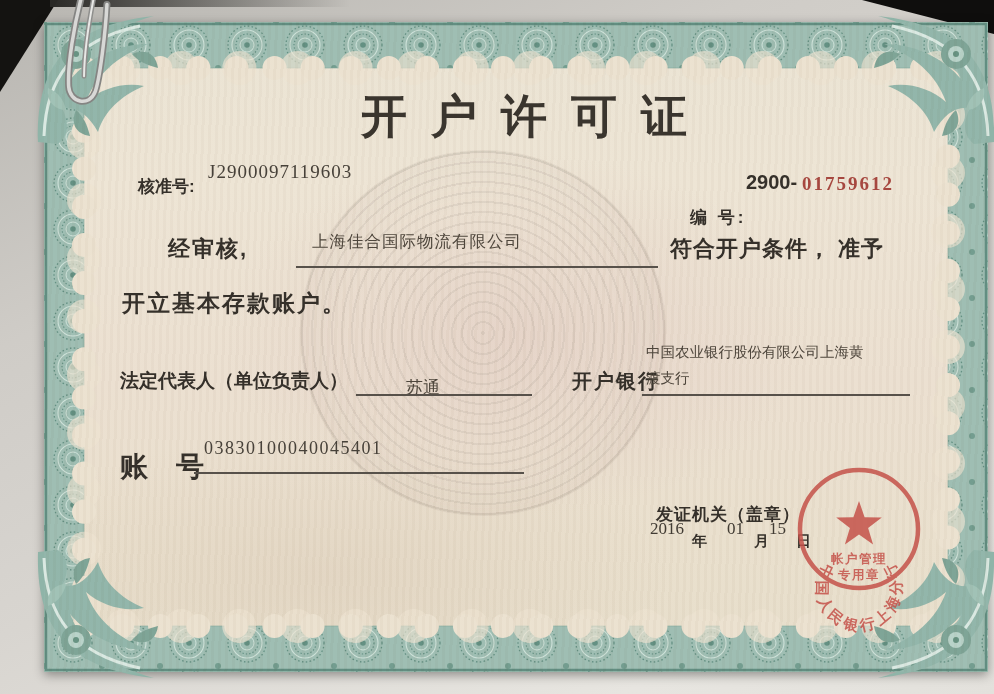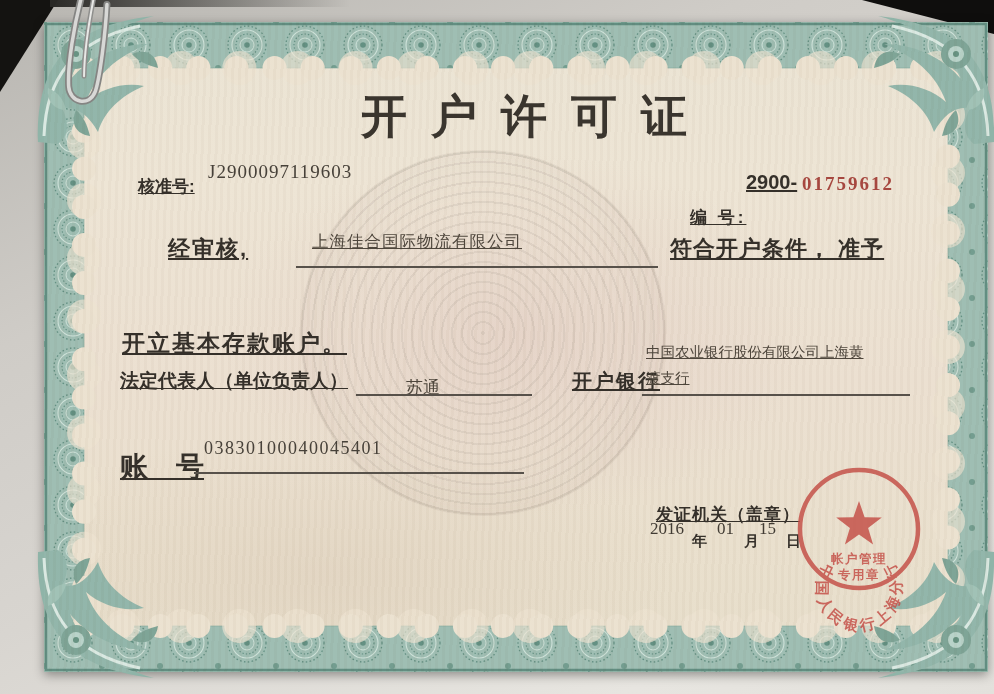--- a/index.html
+++ b/index.html
@@ -21,21 +21,21 @@
     box-shadow:0 3px 10px rgba(0,0,0,0.38);}
   .paper-texture{position:absolute;inset:0;pointer-events:none;
     background:repeating-linear-gradient(92deg,rgba(158,138,118,0.05) 0 3px,rgba(255,255,255,0.03) 3px 7px);}
   .watermark{position:absolute;left:256px;top:128px;width:366px;height:366px;border-radius:50%;
     background:repeating-radial-gradient(circle at 50% 50%, rgba(138,128,116,0.13) 0 2px, rgba(0,0,0,0) 2px 10px);
     box-shadow:inset 0 0 0 3px rgba(138,128,116,0.07), inset 0 0 60px rgba(170,150,140,0.12);
     pointer-events:none;}
   .border-svg{position:absolute;left:0;top:0;width:944px;height:650px;overflow:visible;}
 
   .content{position:absolute;inset:0;color:#35302a;}
-  .f-label{position:absolute;font-family:"Liberation Sans",sans-serif;font-weight:700;color:#35302a;white-space:nowrap;text-decoration:underline;}
+  .f-label{position:absolute;font-family:"Liberation Sans",sans-serif;font-weight:700;color:#35302a;white-space:nowrap;}
   .f-serif{position:absolute;font-family:"Liberation Serif",serif;color:#474139;white-space:nowrap;}
   .title{position:absolute;left:0;top:64px;width:100%;text-align:center;
     font-size:46px;font-weight:700;letter-spacing:24px;text-indent:40px;color:#3a352e;
     font-family:Liberation Mono, monospace;}
   .uline{position:absolute;border-bottom:2px solid #57514a;height:12px;}
   .serial-number{color:var(--serial-red,#a6473f);}
   .date-row{position:absolute;left:606px;top:497px;display:flex;align-items:flex-start;white-space:nowrap;}
   .date-num{font-family:"Liberation Serif",serif;font-size:17px;color:#413b33;}
   .date-unit{font-weight:700;font-size:15px;position:relative;top:13px;color:#35302a;}
   .stamp{position:absolute;left:745px;top:437px;width:140px;height:140px;opacity:0.85;overflow:visible;}
@@ -102,40 +102,40 @@
 
       <div class="f-label" style="left:646px;top:152px;font-size:17px;letter-spacing:3px;margin-top:32px;">编 号:</div>
       <div class="f-label" style="left:702px;top:149px;font-size:20px;">2900-</div>
       <div class="f-serif serial-number" style="left:758px;top:151px;font-size:19px;letter-spacing:2px;font-weight:700;">01759612</div>
 
       <div class="f-label" style="left:124px;top:212px;font-size:22px;letter-spacing:2px;">经审核,</div>
       <div class="f-label" style="left:268px;top:209px;font-size:16.5px;letter-spacing:1px;font-weight:400;color:#4e463c;">上海佳合国际物流有限公司</div>
       <div class="uline" style="left:252px;top:232px;width:362px;"></div>
       <div class="f-label" style="left:626px;top:212px;font-size:22px;letter-spacing:1px;">符合开户条件， 准予</div>
 
-      <div class="f-label" style="left:78px;top:266px;font-size:23px;letter-spacing:2px;margin-top:40px;">开立基本存款账户。</div>
+      <div class="f-label" style="left:78px;top:266px;font-size:23px;letter-spacing:2px;">开立基本存款账户。</div>
 
       <div class="f-label" style="left:76px;top:346px;font-size:19px;">法定代表人（单位负责人）</div>
       <div class="f-label" style="left:322px;top:354px;font-size:17px;font-weight:400;color:#4e463c;margin-left:40px;">苏通</div>
       <div class="uline" style="left:312px;top:360px;width:176px;"></div>
 
       <div class="f-label" style="left:528px;top:346px;font-size:20px;letter-spacing:2px;">开户银行</div>
       <div class="f-label" style="left:602px;top:321px;font-size:14.5px;font-weight:400;color:#4e463c;">中国农业银行股份有限公司上海黄</div>
       <div class="f-label" style="left:602px;top:347px;font-size:14.5px;font-weight:400;color:#4e463c;">渡支行</div>
       <div class="uline" style="left:598px;top:360px;width:268px;"></div>
 
       <div class="f-label" style="left:76px;top:426px;font-size:28px;">账　号</div>
       <div class="f-serif" style="left:160px;top:416px;font-size:18px;letter-spacing:1.5px;">03830100040045401</div>
       <div class="uline" style="left:150px;top:438px;width:330px;"></div>
 
       <div class="f-label" style="left:612px;top:481px;font-size:17px;letter-spacing:1px;">发证机关（盖章）</div>
       <div class="date-row">
         <span class="date-num">2016</span>
         <span class="date-unit" style="margin-left:8px;">年</span>
-        <span class="date-num" style="margin-left:10px;">01</span>
+        <span class="date-num" style="margin-left:20px;">01</span>
         <span class="date-unit" style="margin-left:10px;">月</span>
         <span class="date-num" style="">15</span>
         <span class="date-unit" style="margin-left:10px;">日</span>
       </div>
 
       <svg class="stamp" xmlns="http://www.w3.org/2000/svg" xmlns:xlink="http://www.w3.org/1999/xlink" viewBox="0 0 140 140">
         <defs>
           <path id="arcPath" d="M40.3,99.7 A42,42 0 1 0 99.7,99.7" fill="none"></path>
         </defs>
         <circle class="stamp-ring" cx="70" cy="70" r="59" fill="none" stroke="#c5524a" stroke-width="4.5"></circle>

